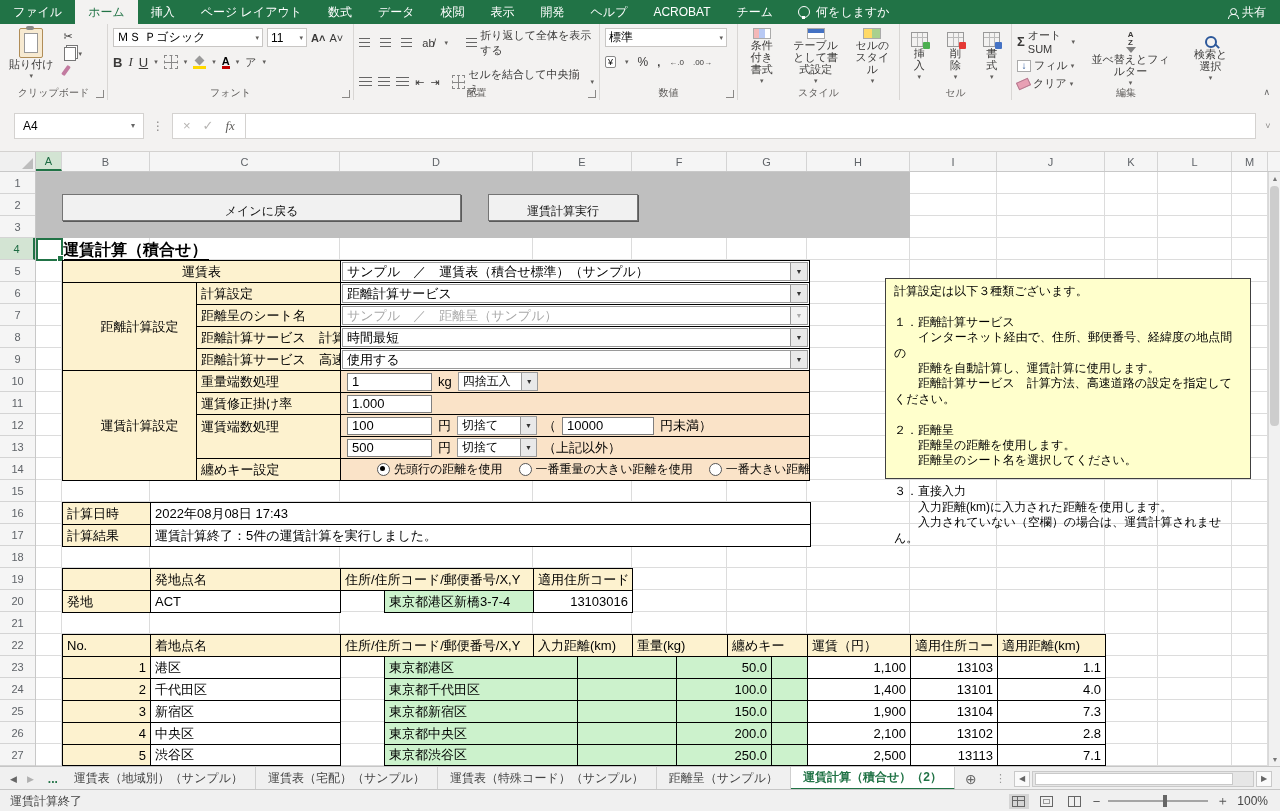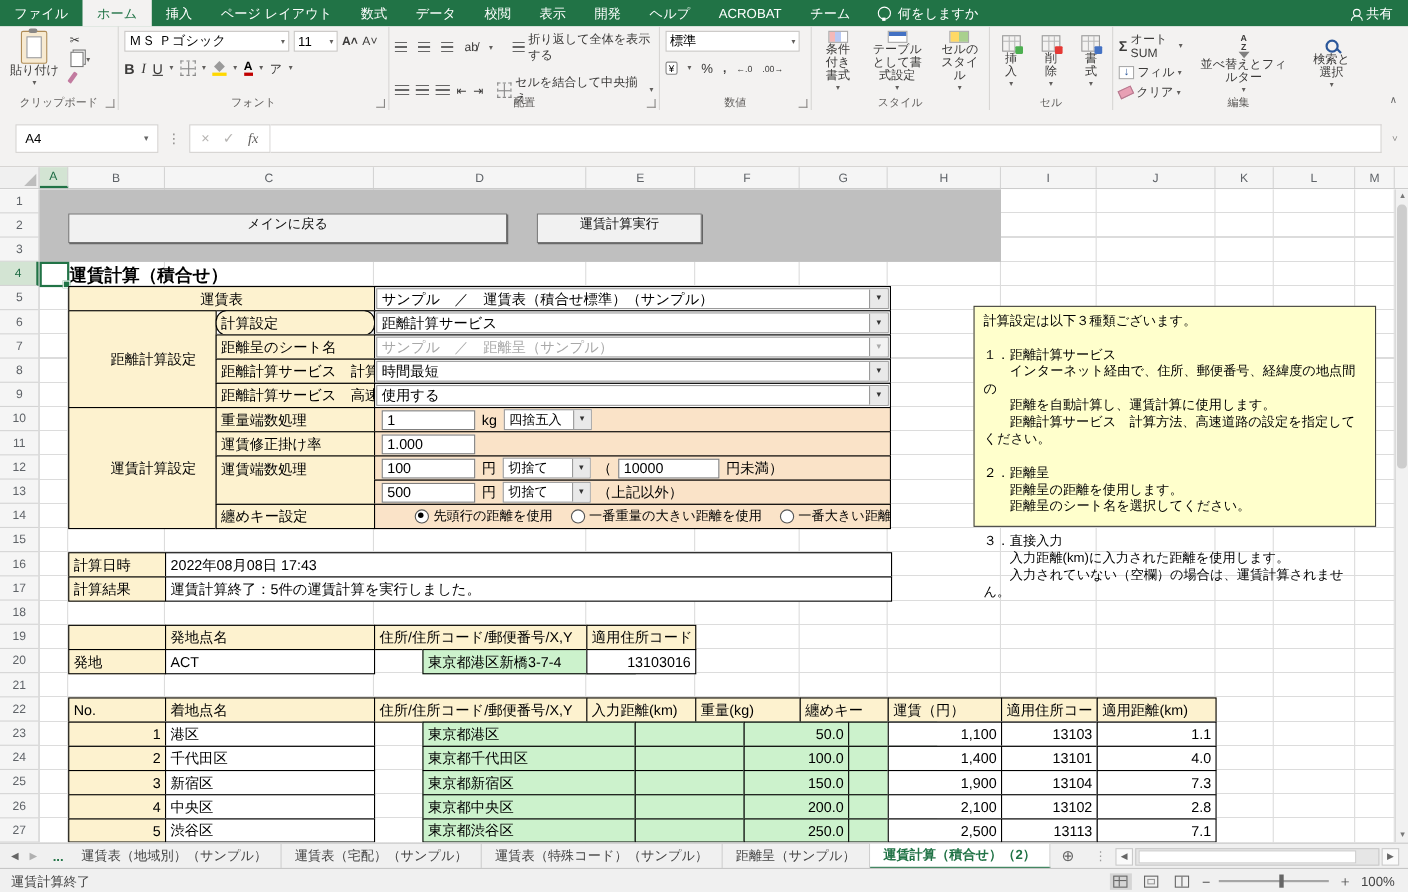--- a/index.html
+++ b/index.html
@@ -86,21 +86,21 @@
   .gridbg{position:absolute;left:36px;top:0;width:1232px;height:594px;display:flex;
           background:repeating-linear-gradient(to bottom,transparent 0 21px,#dcdcdc 21px 22px);}
   .gc{height:100%;border-right:1px solid #dcdcdc;box-sizing:border-box;}
   .vscroll{position:absolute;right:0;top:0;width:12px;height:594px;background:#f1f1f1;border-left:1px solid #d8d8d8;box-sizing:border-box;}
   .vthumb{position:absolute;left:1px;top:14px;width:9px;height:240px;background:#cdcdcd;border-radius:4px;}
   .varr{position:absolute;left:0;width:12px;height:13px;font-size:7px;color:#777;display:flex;align-items:center;justify-content:center;}
   
   .ov{position:absolute;box-sizing:border-box;}
   .grayband{background:#bfbfbf;}
   .formbtn{background:#f1f1f1;border:1px solid #747474;box-shadow:1px 1px 0 #5a5a5a;
-           display:flex;align-items:flex-start;justify-content:center;font-size:12px;color:#111;}
+           display:flex;align-items:flex-end;justify-content:center;font-size:12px;color:#111;}
   .stitle{font-weight:bold;font-size:16px;border-bottom:1px solid #000;padding:0 2px 1px 0;white-space:nowrap;}
   .cell{position:absolute;box-sizing:border-box;border:1px solid #000;display:flex;align-items:center;
         padding:0 4px;font-size:13px;background:#fff;overflow:hidden;white-space:nowrap;}
   .yellow{background:#fdf2cf;}
   .peach{background:#fae3c8;}
   .greenc{background:#ccf2cc;margin-left:44px;}
   .center{justify-content:center;}
   .right{justify-content:flex-end;}
   .combo{flex:1;height:19px;border:1px solid #9a9a9a;background:#fff;display:flex;align-items:center;
          padding-left:4px;font-size:13px;box-sizing:border-box;overflow:hidden;white-space:nowrap;}
@@ -459,21 +459,21 @@
     <div class="cell" style="left:340px;top:88px;width:470px;height:23px;padding:1px;">
       <div class="combo">
           <span>サンプル　／　運賃表（積合せ標準）（サンプル）</span>
           <span class="arr">▼</span>
         </div>
     </div>
 
     <div class="cell yellow center" style="left:62px;top:110px;width:135px;height:89px;">
       <span style="width:58px;text-align:center;line-height:16px;">距離計算設定</span>
     </div>
-    <div class="cell yellow" style="left:196px;top:110px;width:145px;height:23px;border-radius:10px;">
+    <div class="cell yellow" style="left:196px;top:110px;width:145px;height:23px;">
         <span>計算設定</span>
       </div>
     <div class="cell" style="left:340px;top:110px;width:470px;height:23px;padding:1px;">
       <div class="combo">
           <span>距離計算サービス</span>
           <span class="arr">▼</span>
         </div>
     </div>
     <div class="cell yellow" style="left:196px;top:132px;width:145px;height:23px;">
         <span>距離呈のシート名</span>

